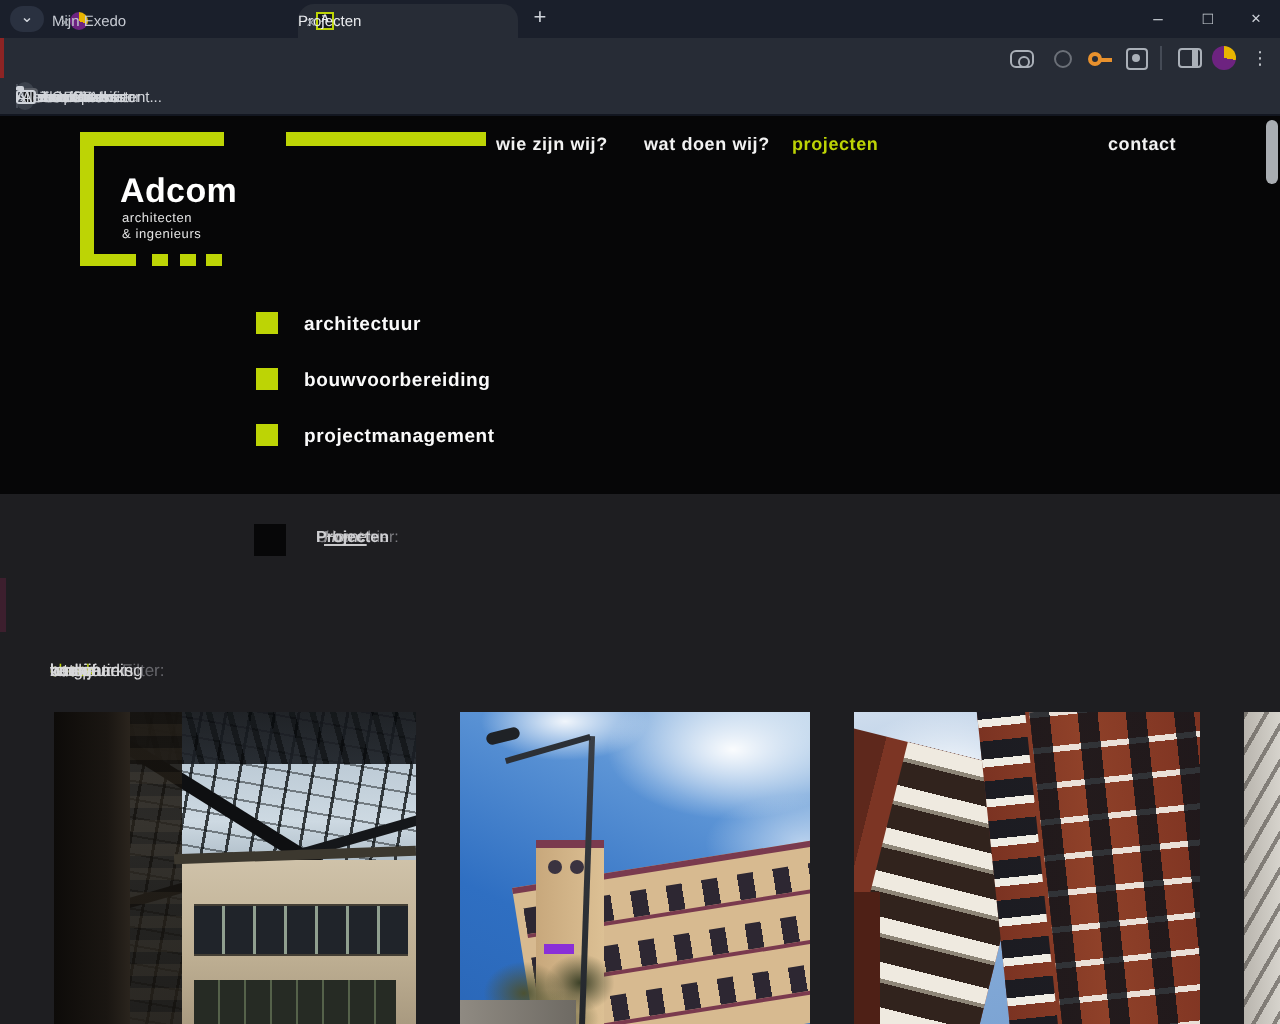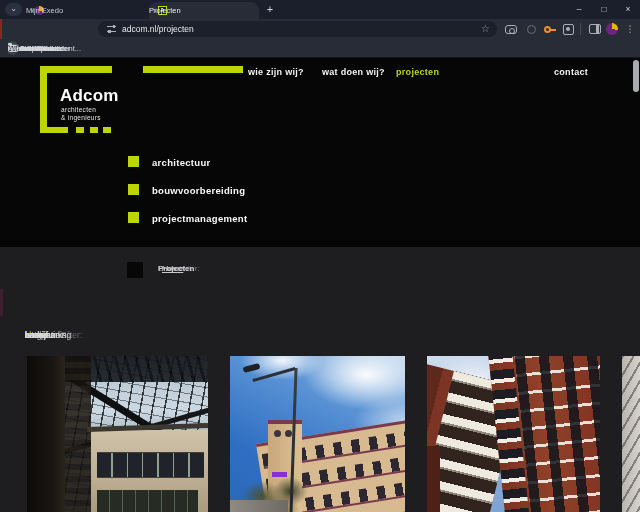--- a/index.html
+++ b/index.html
@@ -188,30 +188,20 @@
     <div class="wctl" style="left:597px;">□</div>
     <div class="wctl" style="left:621px;">×</div>
   </div>
 
   <div class="toolbar">
     <div class="navbtn" style="left:16px;">←</div>
     <div class="navbtn dim" style="left:41px;">→</div>
     <div class="navbtn" style="left:66px;">↻</div>
   </div>
   <div class="redsliver"></div>
-  <div class="omnibox">
-    <span class="tuneicon">
-      <i style="left:0;top:1px;width:9px;height:1px;"></i>
-      <i style="left:0;top:5.5px;width:9px;height:1px;"></i>
-      <i style="left:5.5px;top:0;width:2.5px;height:3px;"></i>
-      <i style="left:1px;top:4.5px;width:2.5px;height:3px;"></i>
-    </span>
-    <span class="urltext">adcom.nl/projecten</span>
-    <span class="staricon">☆</span>
-  </div>
   <div class="extico cam" style="left:505px;"></div>
   <div class="extico dimdot" style="left:527px;"></div>
   <div class="extico keyico" style="left:544px;">
       <b></b>
       <i></i>
     </div>
   <div class="extico puzz" style="left:563px;"></div>
   <div class="vdiv" style="left:580px;top:23px;height:12px;"></div>
   <div class="panelico" style="left:589px;"></div>
   <div class="avatar" style="left:606px;"></div>

